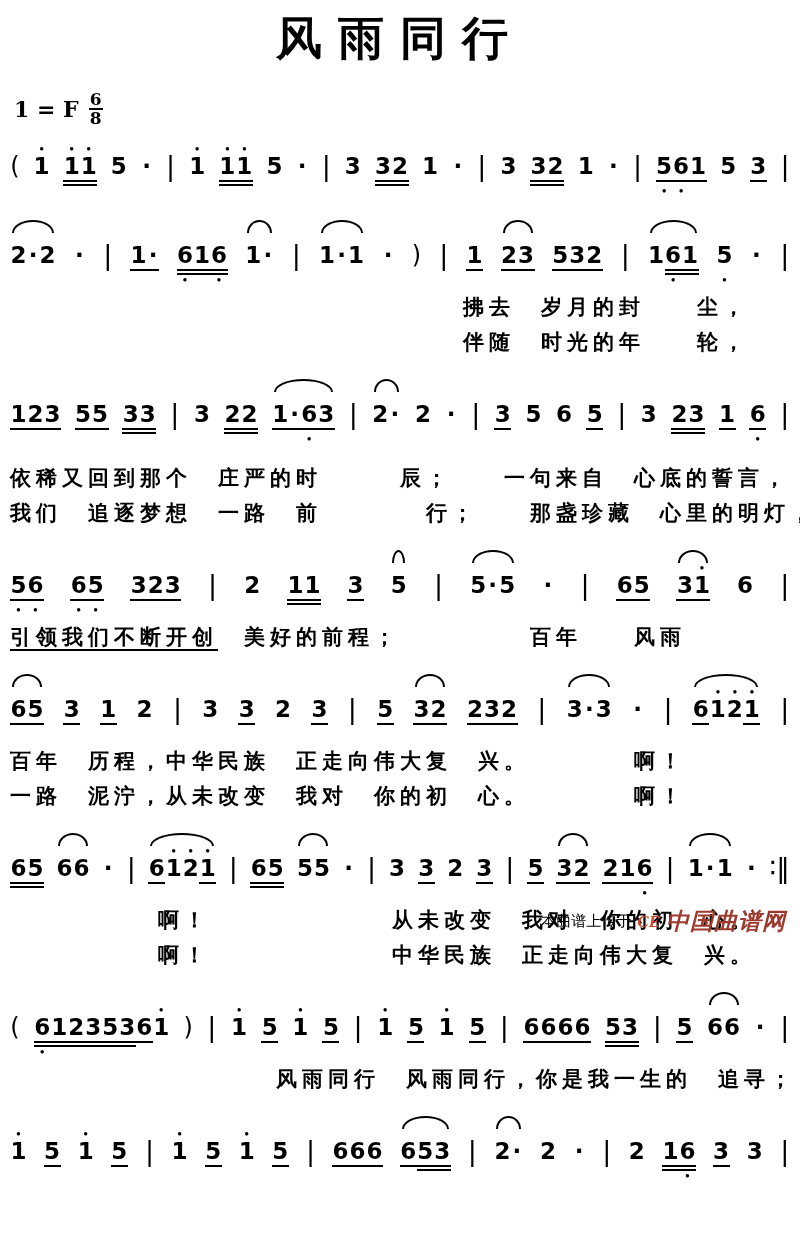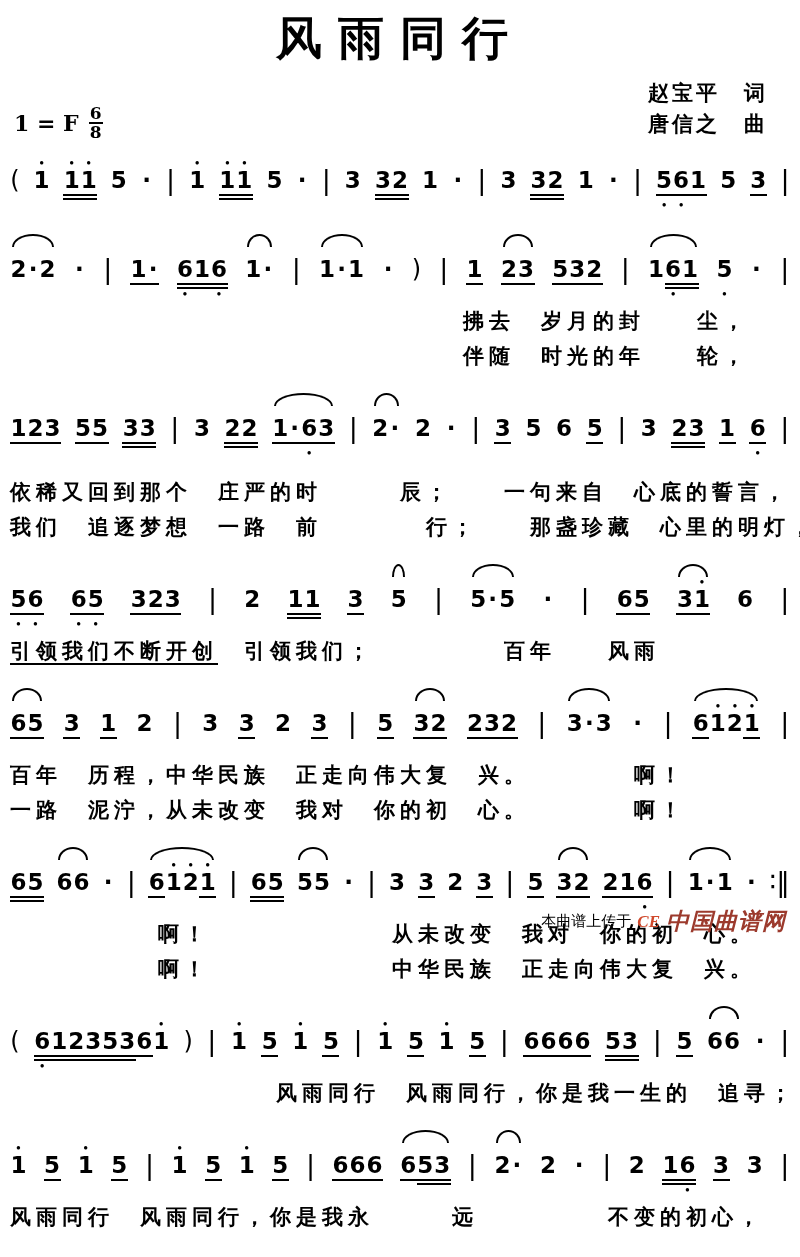--- a/index.html
+++ b/index.html
@@ -56,24 +56,20 @@
 
   <div class="meta-row">
     <div class="keysig">
       <span>1 = F</span>
       <span class="timesig">
         <span>6</span>
         <span class="ts-bar"></span>
         <span>8</span>
       </span>
     </div>
-    <div class="credits">
-      <div>赵宝平　词</div>
-      <div>唐信之　曲</div>
-    </div>
   </div>
 
   <div class="score">
       <div class="system">
         <div class="notes-row">
           <div class="grp">
             <div class="cell paren">
               <div class="oct">&nbsp;</div>
               <div class="glyph">(</div>
               <div class="uls"></div>
@@ -1103,21 +1099,21 @@
           </div>
           <div class="grp">
             <div class="cell bar">
               <div class="oct">&nbsp;</div>
               <div class="glyph">|</div>
               <div class="uls"></div>
               <div class="oct">&nbsp;</div>
             </div>
           </div>
         </div>
-        <div class="lyric-row" style="padding-left: 2px;"><span class="lu">引领我们</span><span class="lu">不断开创</span><span>　引领我们；　　　　　百年　　风雨</span></div>
+        <div class="lyric-row" style="padding-left: 2px;"><span class="lu">引领我们</span><span class="lu">不断开创</span><span>　美好的前程；　　　　　百年　　风雨</span></div>
       </div>
       <div class="system">
         <div class="notes-row">
           <div class="grp arc">
             <div class="cell">
               <div class="oct">&nbsp;</div>
               <div class="glyph">6</div>
               <div class="uls">
                 <div class="ul1"></div>
               </div>
@@ -2165,21 +2161,20 @@
           </div>
           <div class="grp">
             <div class="cell bar">
               <div class="oct">&nbsp;</div>
               <div class="glyph">|</div>
               <div class="uls"></div>
               <div class="oct">&nbsp;</div>
             </div>
           </div>
         </div>
-        <div class="lyric-row" style="padding-left: 2px;"><span>风雨同行　风雨同行，你是我永　　　远　　　　　不变的初心，</span></div>
       </div>
     </div>
 
   <div class="footer">
     <span>本曲谱上传于</span>
     <span class="logo" style="color: rgb(208, 73, 44);">CE</span>
     <span class="site" style="color: rgb(156, 58, 45);">中国曲谱网</span>
   </div>
 </div>
 

